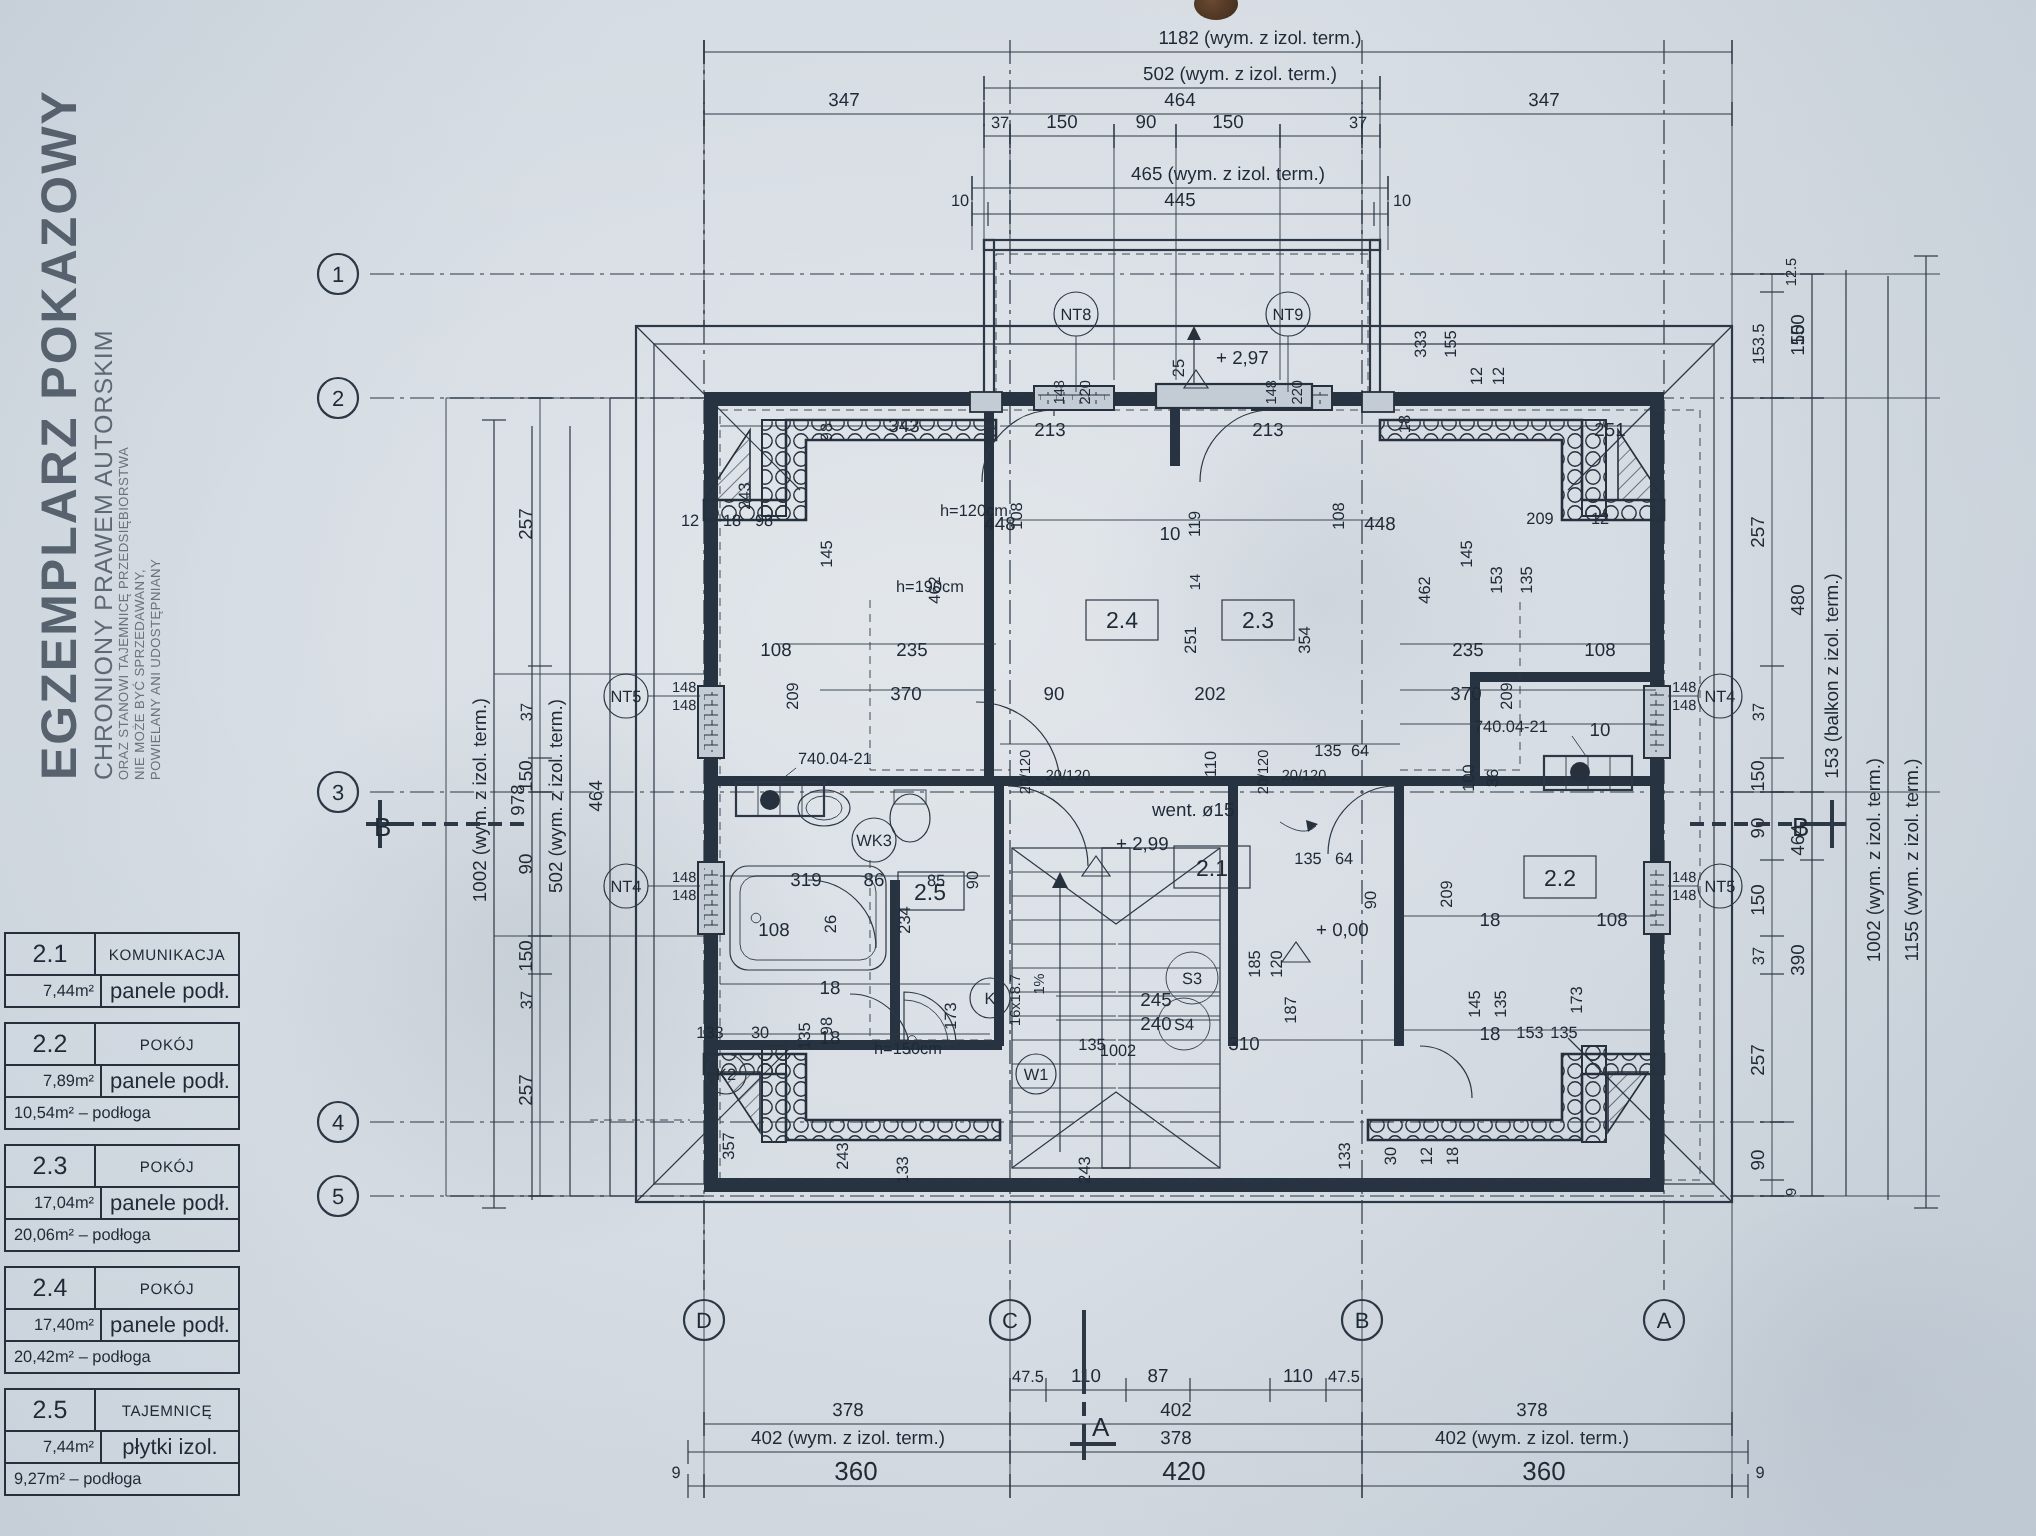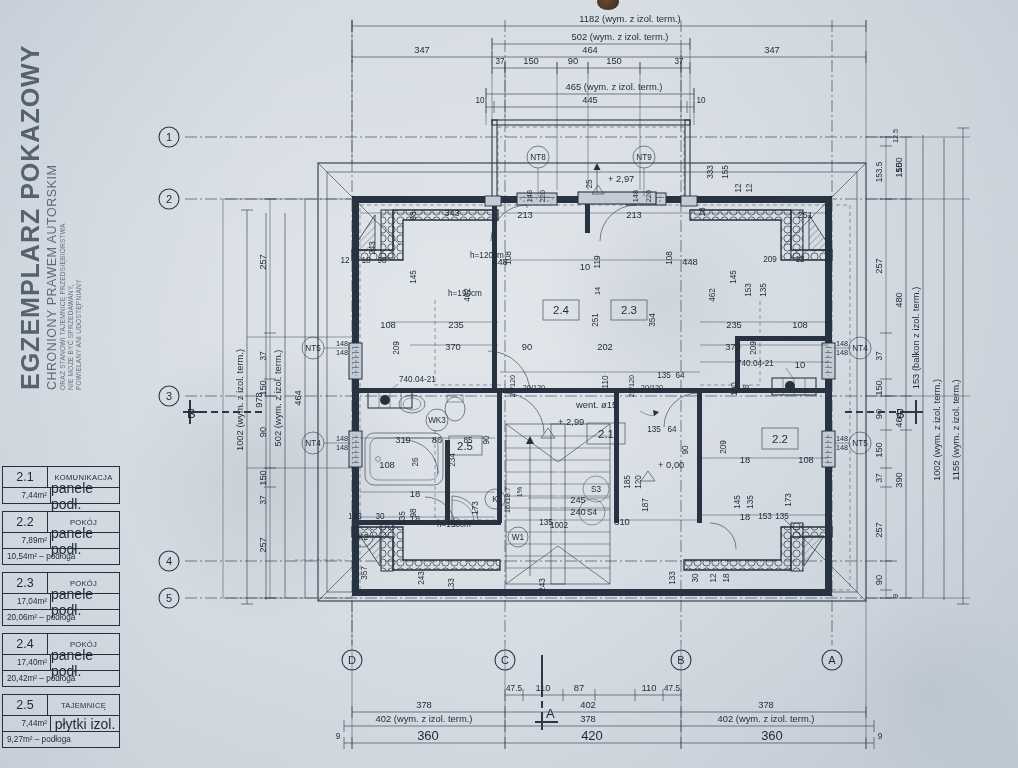--- a/index.html
+++ b/index.html
@@ -62,21 +62,21 @@
   #legend{position:absolute;left:2px;top:466px;width:118px;}
   .lg-blk{border:1.2px solid #25303c;margin-bottom:7px;background:rgba(210,218,226,0.35);}
   .lg-r1{display:flex;border-bottom:1px solid #25303c;height:20px;}
   .lg-no{width:44px;border-right:1px solid #25303c;display:flex;align-items:center;justify-content:center;
     font-size:12.5px;color:#1f2a36;}
   .lg-nm{flex:1;display:flex;align-items:center;justify-content:center;font-size:7.6px;color:#1f2a36;letter-spacing:.3px;}
   .lg-r{display:flex;height:15px;border-bottom:1px solid #25303c;}
   .lg-r:last-child{border-bottom:none;}
   .lg-a{width:44px;border-right:1px solid #25303c;display:flex;align-items:center;justify-content:flex-end;
     padding-right:3px;font-size:8.2px;color:#1f2a36;}
-  .lg-b{flex:1;display:flex;align-items:center;justify-content:center;font-size:14px;color:#1f2a36;}
+  .lg-b{flex:1;display:flex;align-items:center;justify-content:center;font-size:11px;color:#1f2a36;}
   .lg-full{display:flex;align-items:center;padding-left:4px;font-size:8.2px;color:#1f2a36;height:15px;border-bottom:none;}
   #blob{position:absolute;left:597px;top:-6px;width:22px;height:16px;border-radius:50%;
     background:radial-gradient(circle at 40% 35%,#6b4a31,#3c2a1b);}
 </style>
 </head>
 <body>
 
 <div id="paper"></div>
 <div id="smudge1"></div>
 <div id="smudge2"></div>

